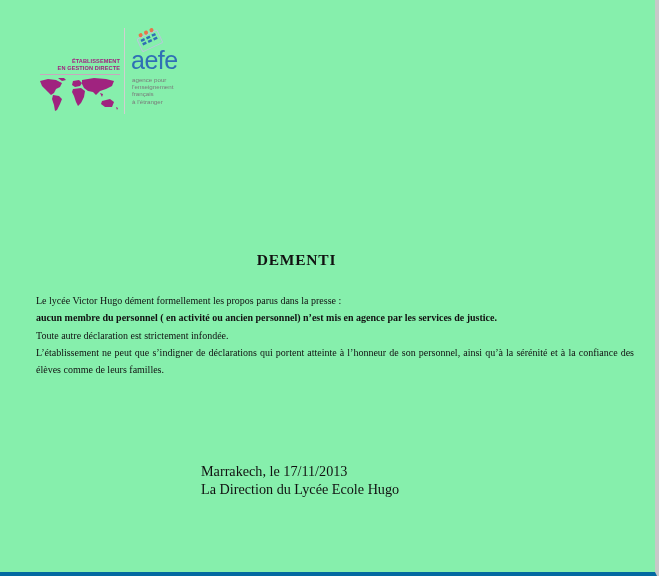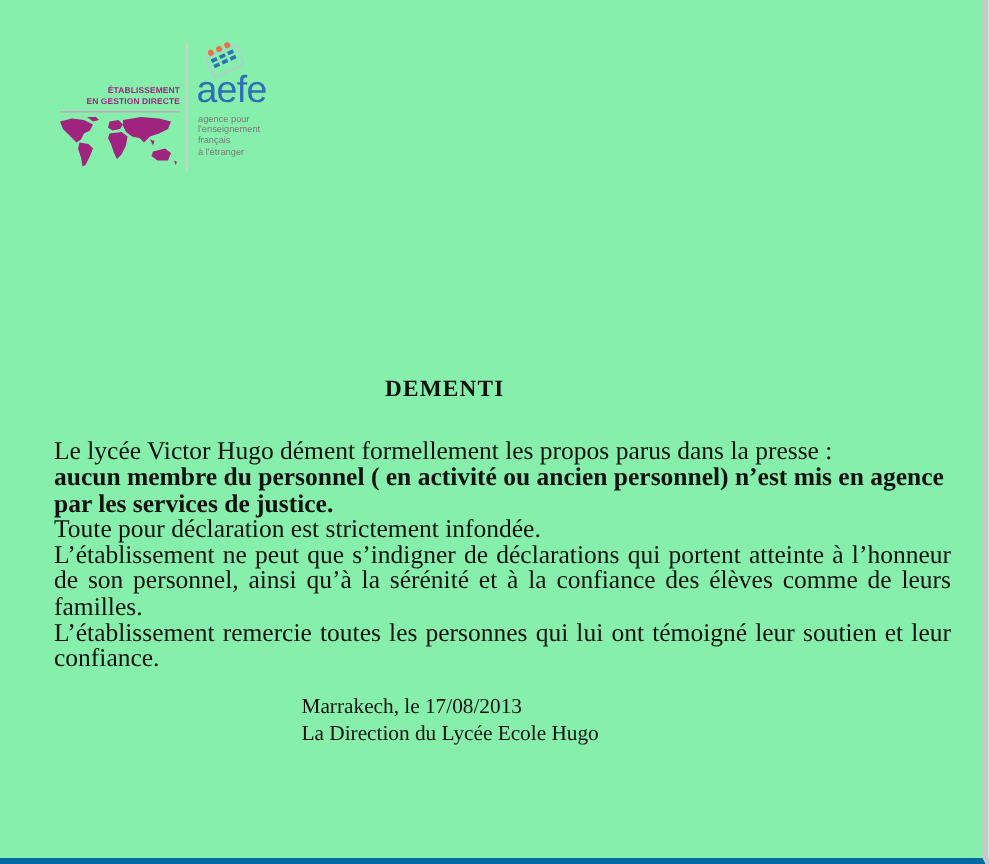--- a/index.html
+++ b/index.html
@@ -123,21 +123,21 @@
       letter-spacing: 0.8px;
       color: #111;
     }
     
     .body-text {
       position: absolute;
       left: 36px;
       top: 292px;
       width: 598px;
       font-family: "Liberation Serif", serif;
-      font-size: 17px;
+      font-size: 10px;
       line-height: 17.3px;
       color: #111;
     }
     .body-text p {
       margin: 0;
     }
     .justify {
       text-align: justify;
       text-align-last: left;
     }
@@ -207,23 +207,22 @@
       <div>à l'étranger</div>
     </div>
   </div>
 
 
   <div class="doc-title">DEMENTI</div>
 
   <div class="body-text">
     <p>Le lycée Victor Hugo dément  formellement les propos parus dans la presse :</p>
     <p class="bold">aucun membre du personnel ( en activité ou ancien personnel) n’est mis en agence par les services de justice.</p>
-    <p>Toute pour déclaration est strictement infondée.</p>
+    <p>Toute autre déclaration est strictement infondée.</p>
     <p class="justify">L’établissement ne peut que s’indigner de déclarations qui portent atteinte à l’honneur de son personnel, ainsi qu’à la sérénité et à la confiance des élèves comme de  leurs familles.</p>
-    <p class="justify">L’établissement remercie toutes les personnes qui lui ont témoigné leur soutien et leur confiance.</p>
   </div>
 
   <div class="signature">
-    <div>Marrakech, le 17/08/2013</div>
+    <div>Marrakech, le 17/11/2013</div>
     <div>La Direction du Lycée Ecole Hugo</div>
   </div>
 
 </div>
 
 </body></html>

